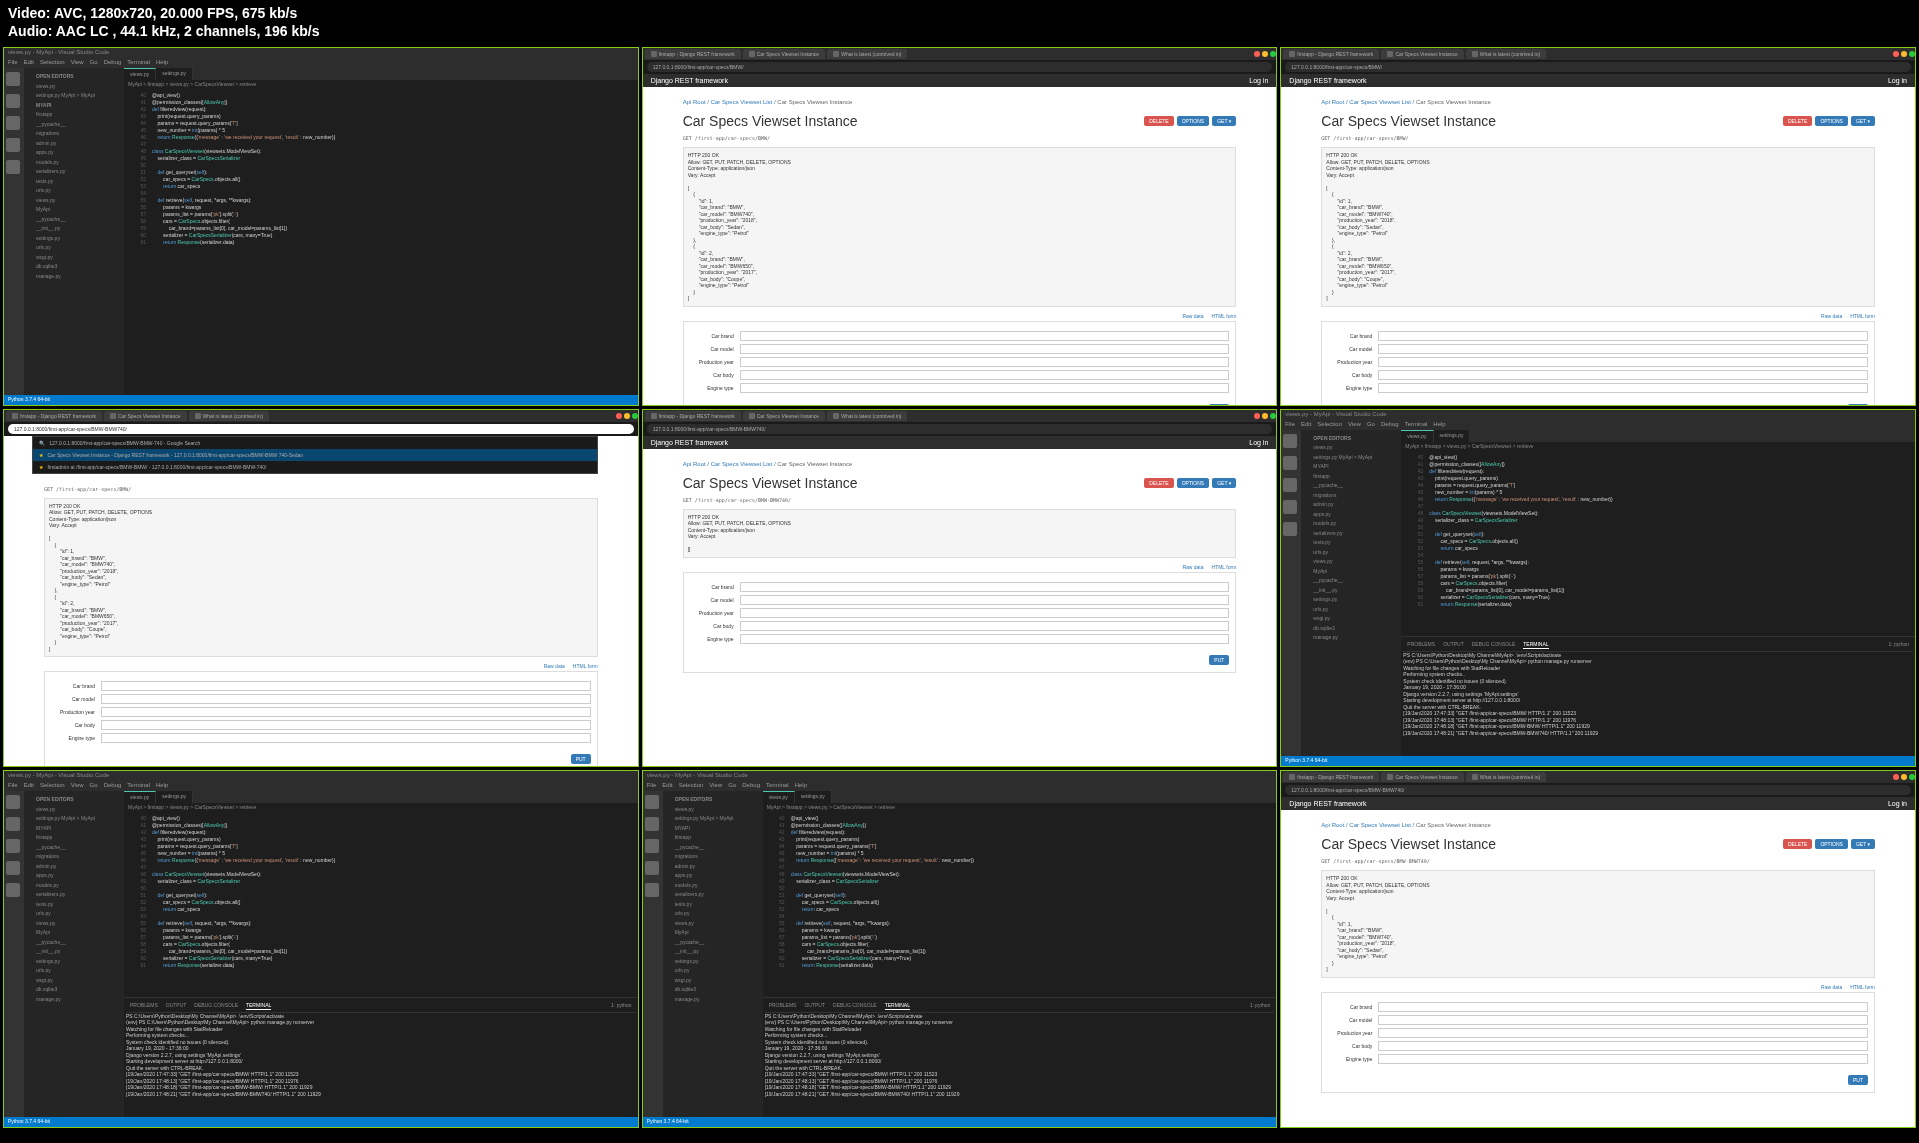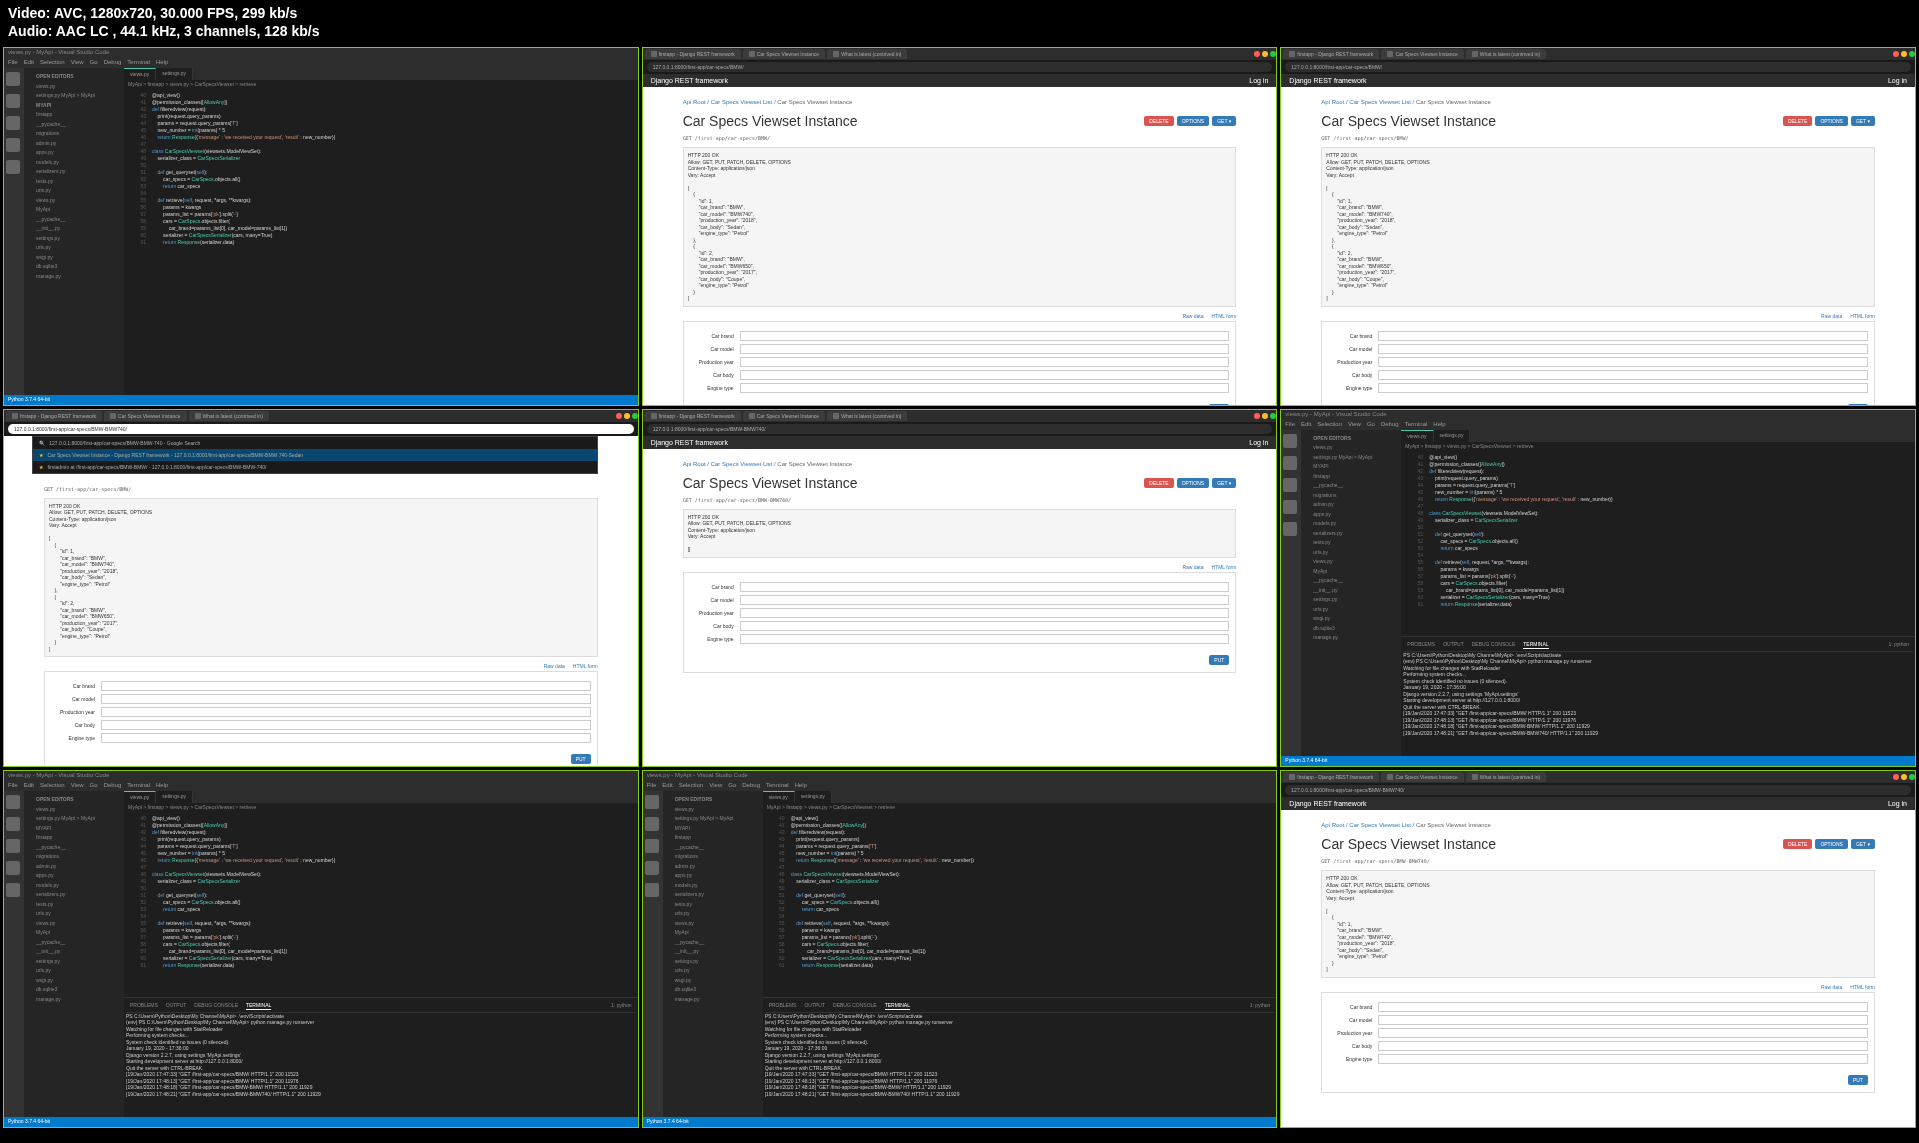--- a/index.html
+++ b/index.html
@@ -54,22 +54,22 @@
 .drf-submit{text-align:right;margin-top:4px}
 .addr-dropdown{background:#1a1a1a;position:absolute;top:26px;left:28px;right:40px;border:1px solid #444;z-index:10}
 .addr-item{color:#aaa;font-size:5px;padding:3px 6px;display:flex;align-items:center;gap:4px}
 .addr-item.hl{background:#094771}
 .star{color:#ffc107}
 </style>
 </head>
 <body>
 
 <div class="header-text">
-<div>Video: AVC, 1280x720, 30.000 FPS, 299 kb/s</div>
-<div>Audio: AAC LC , 44.1 kHz, 3 channels, 128 kb/s</div>
+<div>Video: AVC, 1280x720, 20.000 FPS, 675 kb/s</div>
+<div>Audio: AAC LC , 44.1 kHz, 2 channels, 196 kb/s</div>
 </div>
 
 <div class="grid">
 
 <div class="cell vscode">
 <div class="vs-title">views.py - MyApi - Visual Studio Code</div>
 <div class="vs-menu">
 <span>File</span>
 <span>Edit</span>
 <span>Selection</span>

